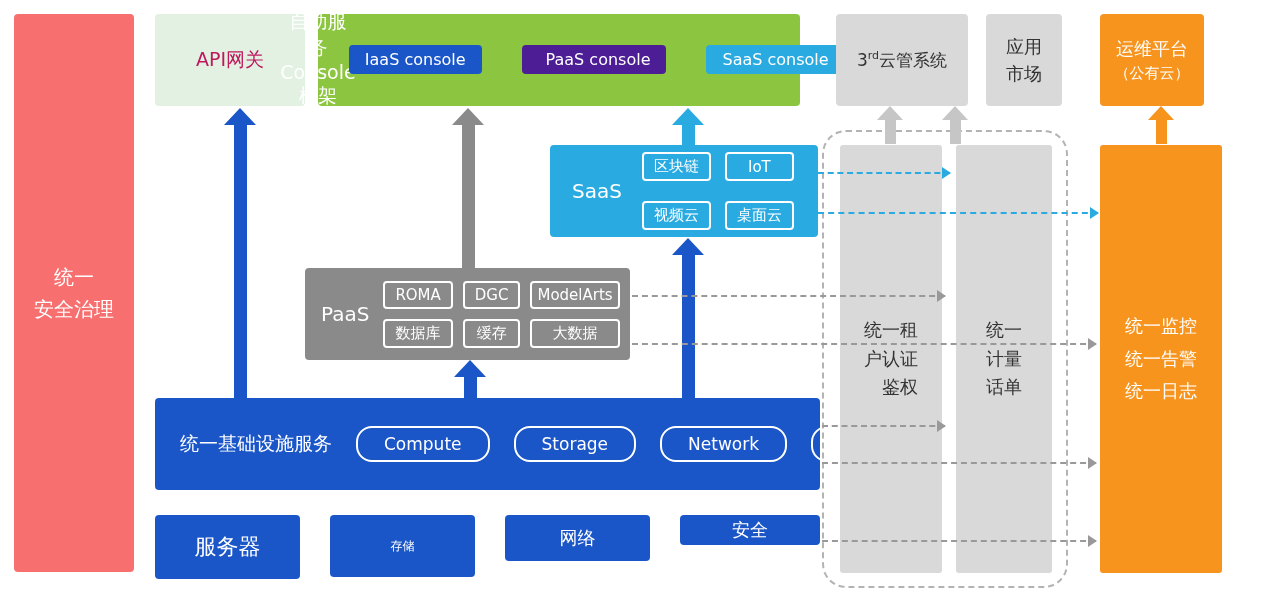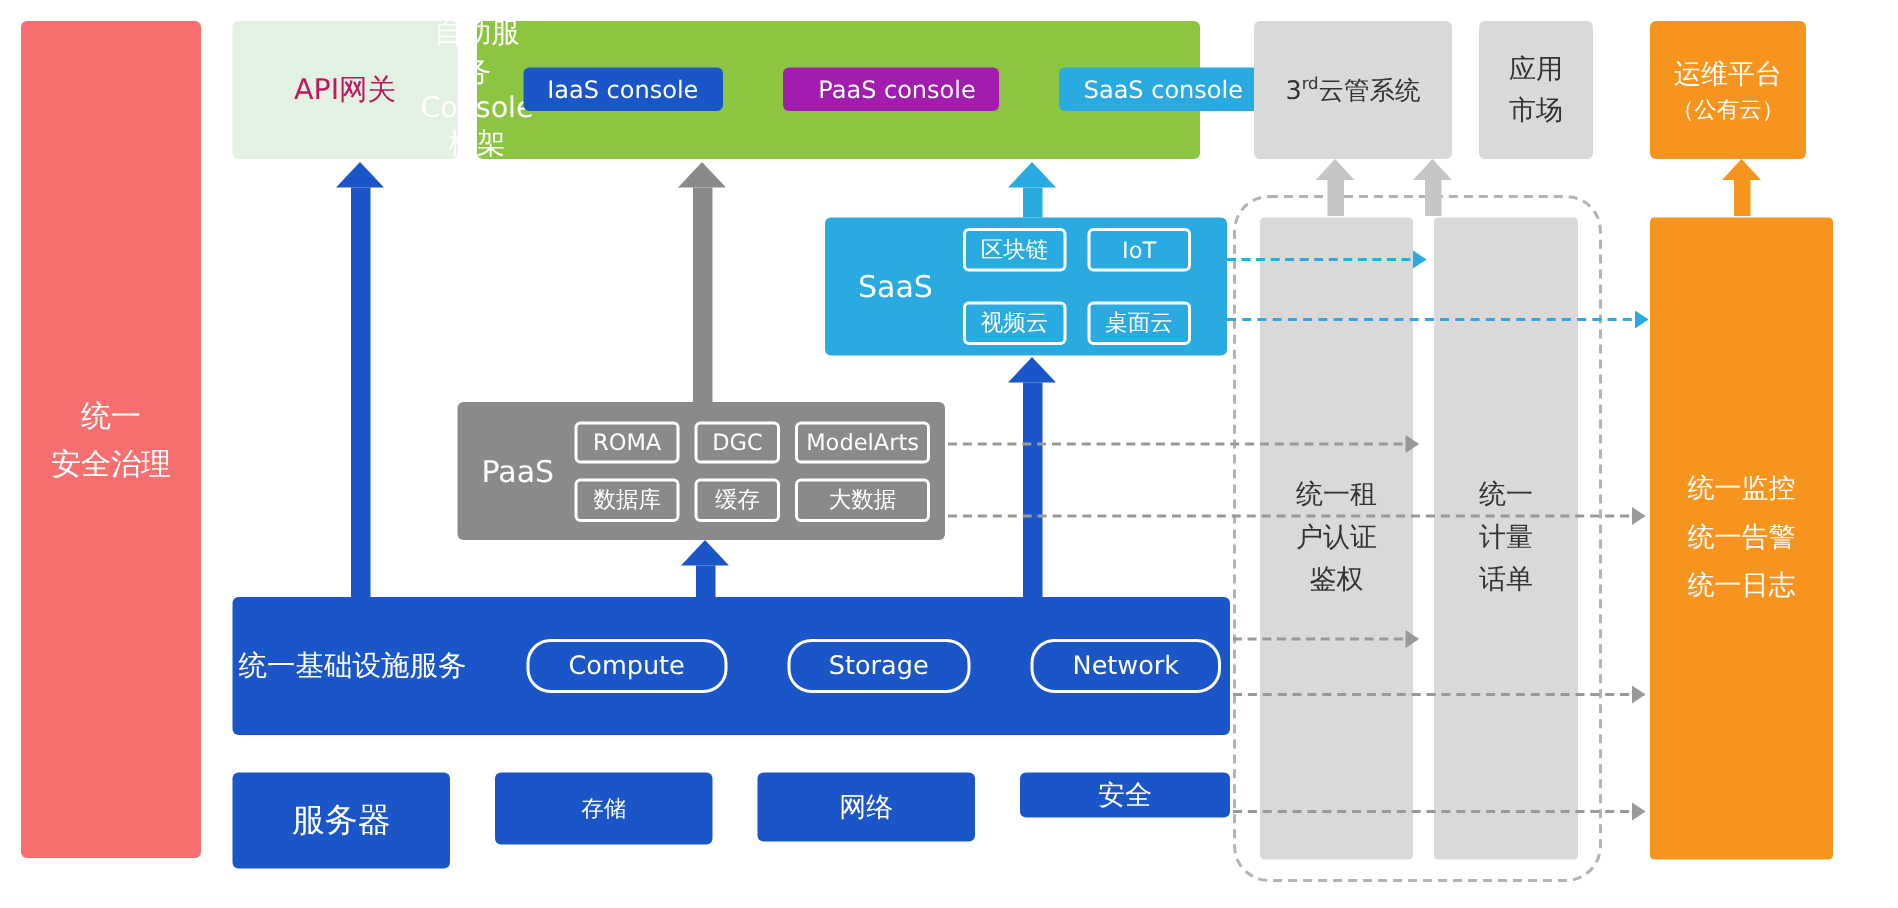--- a/index.html
+++ b/index.html
@@ -25,21 +25,21 @@
   .chip.solid{padding:5px 16px;font-size:16px;}
   .chip.outline{border:2px solid #fff;background:transparent;}
   .chip.big{padding:6px 26px;font-size:17px;border-radius:16px;}
 
   .layer-label{font-size:20px;color:#fff;flex:none;}
   .chip-grid{display:grid;gap:20px 14px;}
   .cols2{grid-template-columns:auto auto;}
   .cols3{grid-template-columns:auto auto auto;}
 
   .vbar{position:absolute;display:flex;align-items:center;justify-content:center;
-        text-align:center;white-space:pre-line;box-sizing:border-box;border-radius:3px;}
+        text-align:right;white-space:pre-line;box-sizing:border-box;border-radius:3px;}
   .dashed-wrap{position:absolute;border:2px dashed #b3b3b3;border-radius:24px;box-sizing:border-box;z-index:0;}
 
   .v-arrow{position:absolute;width:32px;display:flex;flex-direction:column;align-items:center;z-index:4;}
   .v-arrow .head{width:0;height:0;border-left:16px solid transparent;border-right:16px solid transparent;
                  border-bottom:17px solid #000;flex:none;}
   .v-arrow .shaft{width:13px;flex:1;}
   .v-arrow.sm{width:26px;}
   .v-arrow.sm .head{border-left-width:13px;border-right-width:13px;border-bottom-width:14px;}
   .v-arrow.sm .shaft{width:11px;}
 
@@ -55,21 +55,21 @@
 
   <div class="box red pre" style="left:14px;top:14px;width:120px;height:558px;font-size:20px;">统一
 安全治理</div>
 
   <div class="box lightgreen" style="left:155px;top:14px;width:150px;height:92px;font-size:19px;">API网关</div>
 
   <div class="box green" style="left:318px;top:14px;width:482px;height:92px;">
     <div class="console-title">自助服务Console框架</div>
     <div class="console-chips">
       <div class="chip solid" style="background:#1a56c8;">IaaS console</div>
-      <div class="chip solid" style="background:#a21caf;padding-left:24px;">PaaS console</div>
+      <div class="chip solid" style="background:#4c1d95;padding-left:24px;">PaaS console</div>
       <div class="chip solid" style="background:#29abe2;">SaaS console</div>
     </div>
   </div>
 
   <div class="box lightgray" style="left:836px;top:14px;width:132px;height:92px;font-size:17px;">
     <span><span>3</span><sup>rd</sup><span>云管系统</span></span>
   </div>
 
   <div class="box lightgray pre" style="left:986px;top:14px;width:76px;height:92px;font-size:18px;line-height:1.5;">应用
 市场</div>
@@ -96,30 +96,30 @@
     <div class="chip-grid cols3" style="gap:10px 10px;">
       <div class="chip outline">ROMA</div>
       <div class="chip outline">DGC</div>
       <div class="chip outline" style="padding:3px 5px;">ModelArts</div>
       <div class="chip outline">数据库</div>
       <div class="chip outline">缓存</div>
       <div class="chip outline">大数据</div>
     </div>
   </div>
 
-  <div class="box blue" style="left:155px;top:398px;width:665px;height:92px;justify-content:flex-start;padding:0 4px;gap:40px;">
+  <div class="box blue" style="left:155px;top:398px;width:665px;height:92px;justify-content:flex-start;padding:0 25px;gap:24px;">
     <div style="font-size:19px;flex:none;">统一基础设施服务</div>
     <div class="chip outline big">Compute</div>
     <div class="chip outline big">Storage</div>
     <div class="chip outline big">Network</div>
     <div class="chip outline big">CCE</div>
   </div>
 
   <div class="box blue" style="left:155px;top:515px;width:145px;height:64px;font-size:22px;">服务器</div>
-  <div class="box blue" style="left:330px;top:515px;width:145px;height:48px;font-size:15px;">存储</div>
+  <div class="box blue" style="left:330px;top:515px;width:145px;height:62px;font-size:12px;">存储</div>
   <div class="box blue" style="left:505px;top:515px;width:145px;height:46px;font-size:18px;">网络</div>
   <div class="box blue" style="left:680px;top:515px;width:140px;height:30px;font-size:18px;">安全</div>
 
   <div class="dashed-wrap" style="left:822px;top:130px;width:246px;height:458px;"></div>
   <div class="vbar lightgray box" style="left:840px;top:145px;width:102px;height:428px;font-size:18px;color:#333;line-height:1.6;">统一租
 户认证
 鉴权</div>
   <div class="vbar lightgray box" style="left:956px;top:145px;width:96px;height:428px;font-size:18px;color:#333;line-height:1.6;">统一
 计量
 话单</div>

